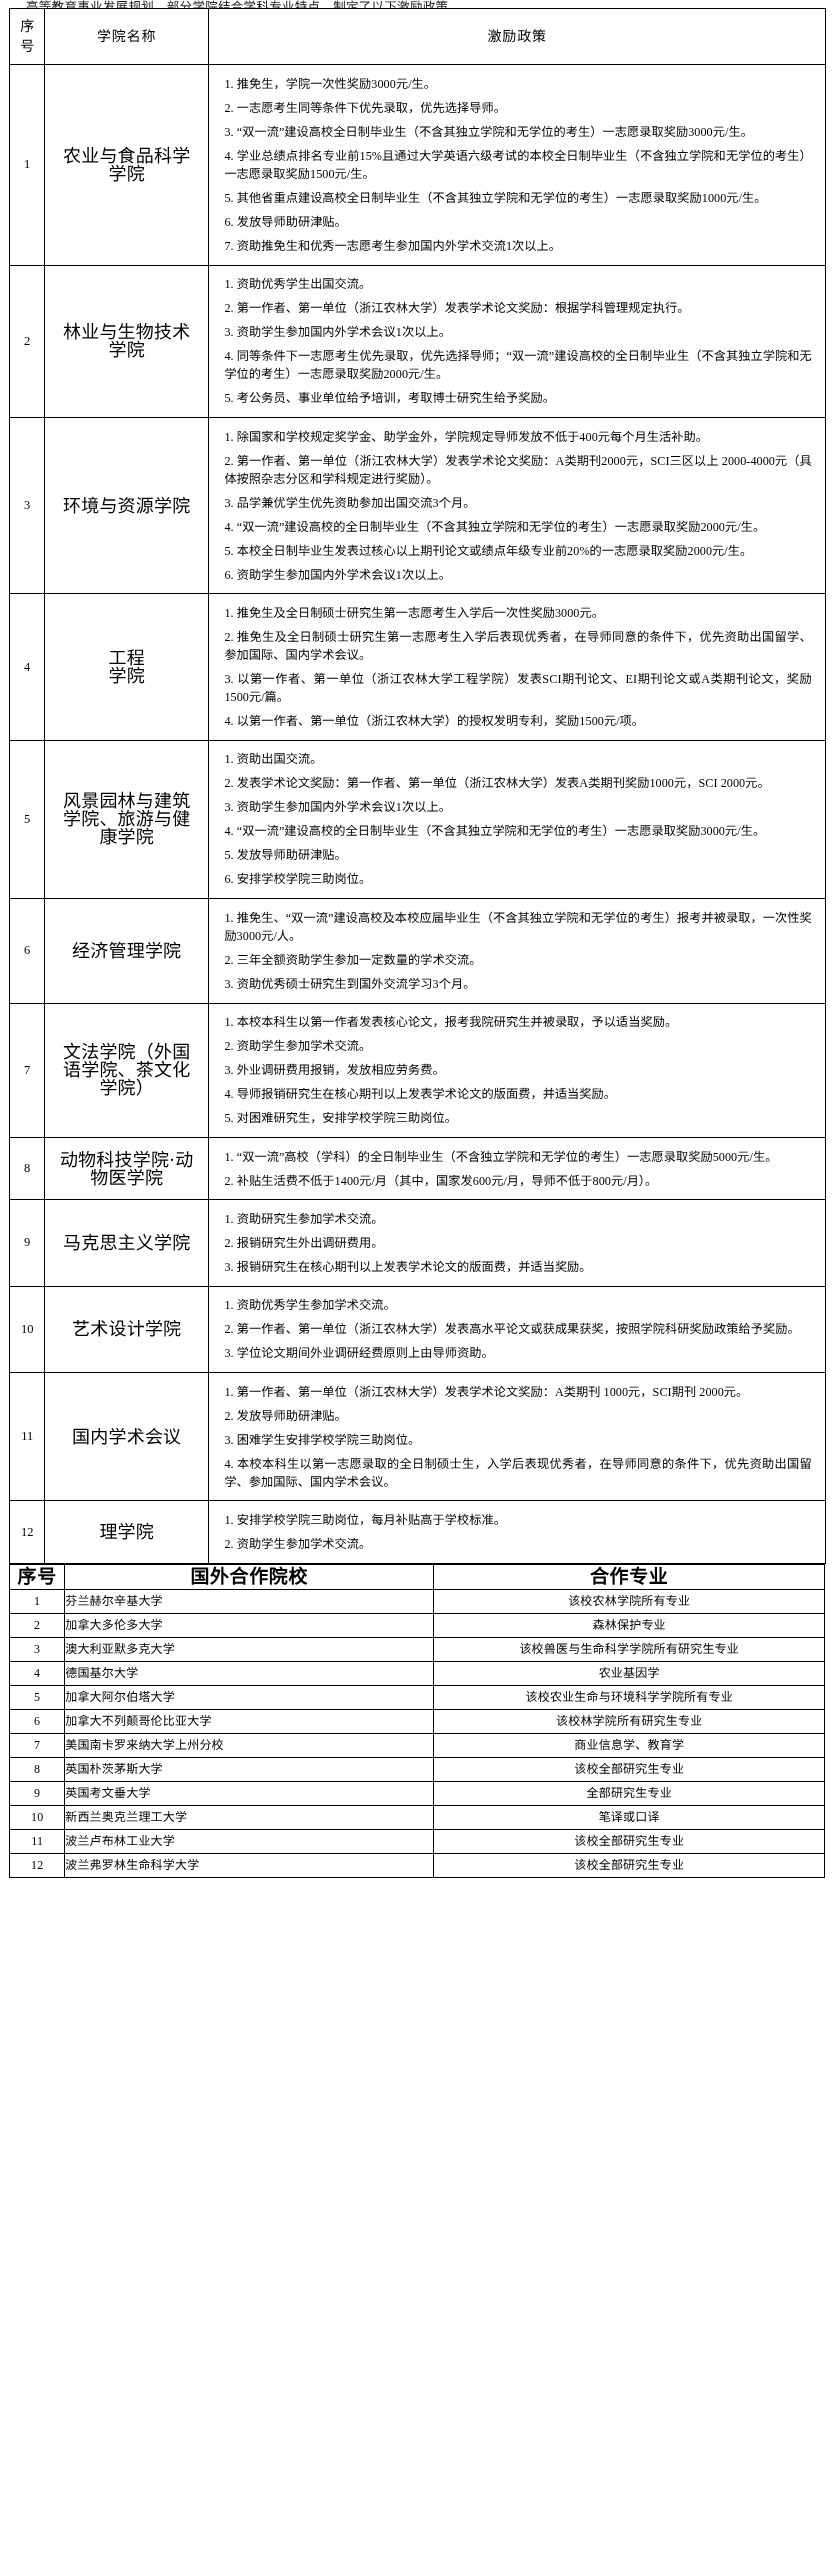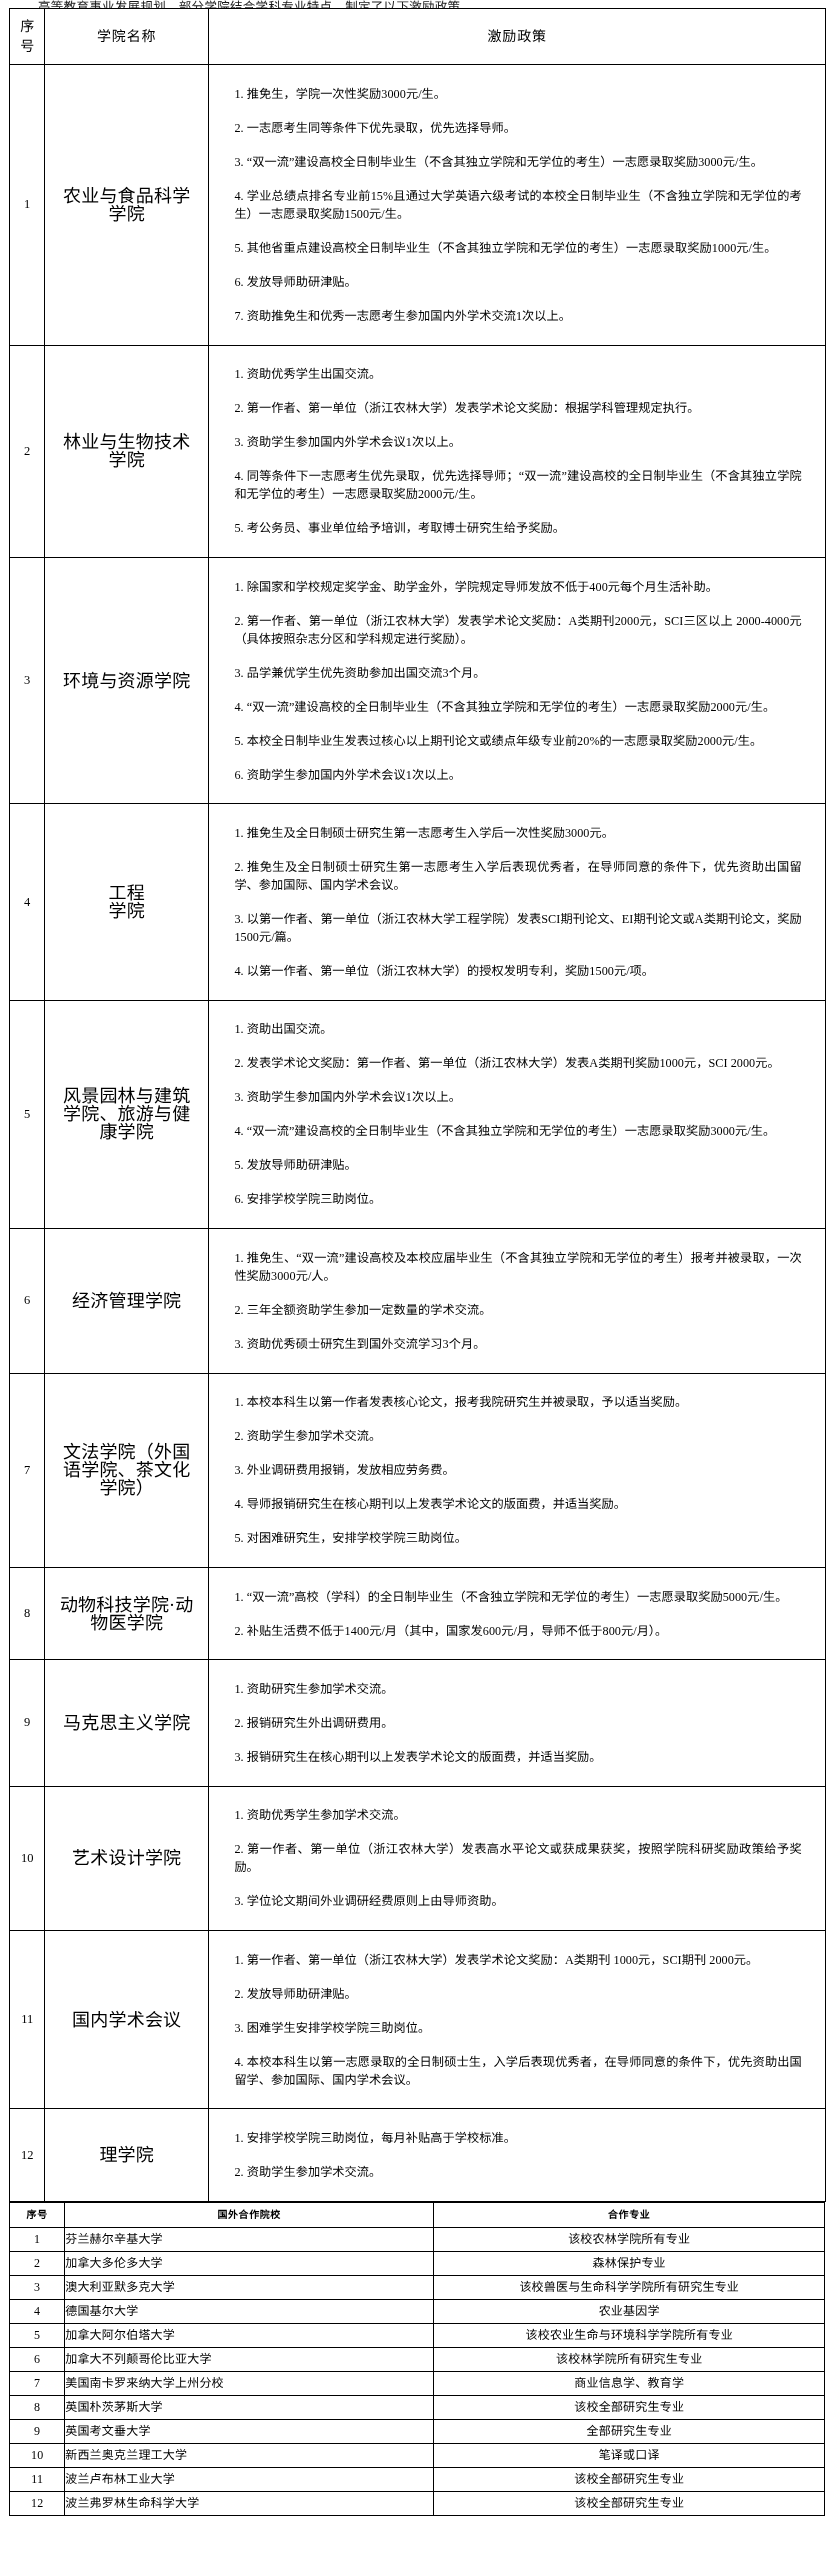--- a/index.html
+++ b/index.html
@@ -20,21 +20,21 @@
     position: relative;
   }
 
   
   .intro-line {
     height: 8.3px;
     overflow: hidden;
     font-size: 12.5px;
     line-height: 15.7px;
     letter-spacing: 0.3px;
-    padding-left: 38px;
+    padding-left: 26px;
     color: #1a1a1a;
     white-space: nowrap;
   }
 
   
   table {
     border-collapse: collapse;
     table-layout: fixed;
     border: 0.9px solid #000;
   }
@@ -80,21 +80,21 @@
   }
   .cell-body {
     padding: 3.7px 7.4px 3.7px 9.2px;
     font-size: 12.2px;
     line-height: 18px;
     text-align: justify;
     text-justify: inter-ideograph;
     letter-spacing: 0.05px;
   }
   .cell-body p {
-    margin: 16px;
+    margin: 6px;
     text-indent: 0;
   }
 
   
   .sub-heading {
     font-size: 12.5px;
     line-height: 18.5px;
     padding: 3.7px 0 2.8px 26px;
     letter-spacing: 0.3px;
   }
@@ -103,21 +103,21 @@
   .t-partner {
     width: 816px;
     margin: 0 9.2px;
   }
   .t-partner col.p-no    { width: 55px; }
   .t-partner col.p-inst  { width: 369px; }
   .t-partner col.p-major { width: 391px; }
 
   .t-partner thead td {
     text-align: center;
-    font-size: 10px;
+    font-size: 19px;
     line-height: 18.5px;
     height: 24px;
     font-weight: bold;
     letter-spacing: 0.6px;
   }
   .t-partner tbody td {
     height: 23px;
     font-size: 12px;
     line-height: 16.6px;
     letter-spacing: 0.2px;

